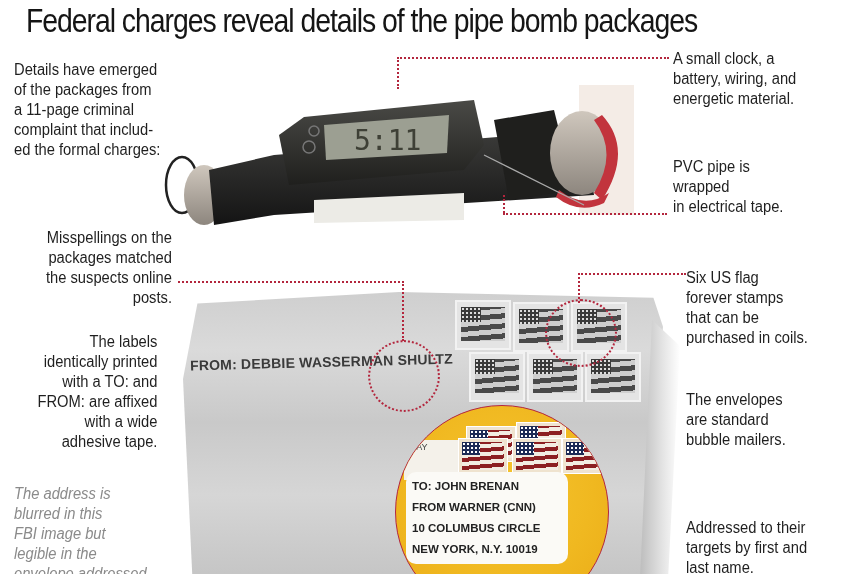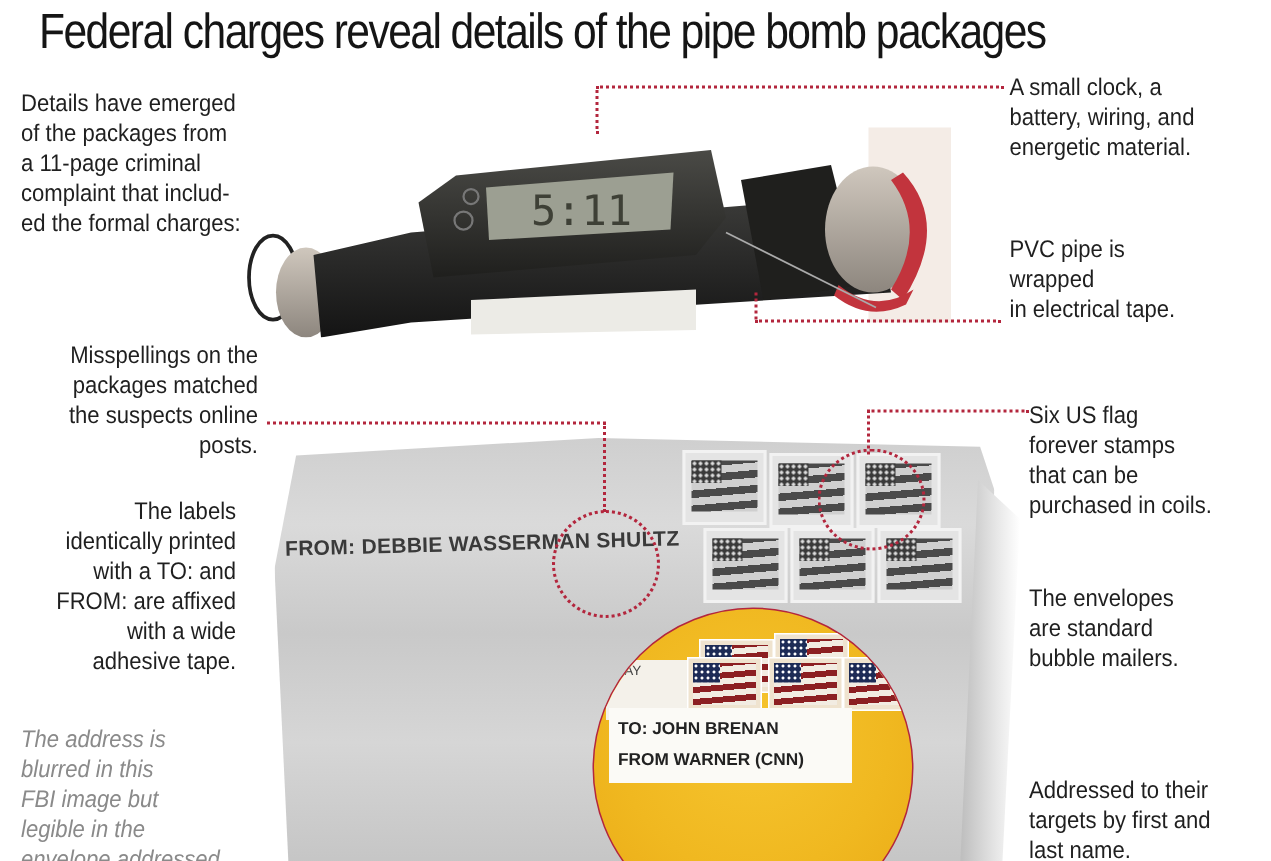--- a/index.html
+++ b/index.html
@@ -20,21 +20,21 @@
   .pkg-side{position:absolute;left:640px;top:320px;width:40px;height:260px;background:linear-gradient(90deg,#bdbdbd,#e6e6e6 60%,#fff);clip-path:polygon(30% 0,100% 10%,70% 100%,0 100%);}
   .from-label{position:absolute;left:190px;top:354px;font-family:"Liberation Sans",sans-serif;font-weight:bold;font-size:14px;color:#3a3a3a;letter-spacing:0.2px;transform:rotate(-1.5deg);white-space:nowrap;}
   .stamps{position:absolute;left:455px;top:300px;}
   .stamp{position:absolute;width:52px;height:46px;background:#e4e4e4;border:2px solid #f2f2f2;overflow:hidden;}
   .stamp .flag{position:absolute;left:4px;top:5px;width:44px;height:34px;background:repeating-linear-gradient(175deg,#4a4a4a 0 5px,#cfcfcf 5px 10px);}
   .stamp .flag::before{content:"";position:absolute;left:0;top:0;width:20px;height:15px;background:#3a3a3a;background-image:radial-gradient(#ddd 1px,transparent 1.3px);background-size:4px 4px;}
   .inset{position:absolute;left:395px;top:405px;width:212px;height:212px;border-radius:50%;overflow:hidden;background:radial-gradient(circle at 50% 40%,#f6c52f 0%,#f0b820 55%,#e9a915 100%);border:1.5px solid #b3263d;}
   .inset .stamp2{position:absolute;width:48px;height:34px;background:#efe3cf;border:1px solid #fff;}
   .inset .stamp2 .flag{position:absolute;left:3px;top:3px;width:42px;height:28px;background:repeating-linear-gradient(175deg,#8c1f22 0 4px,#f2ece2 4px 8px);}
   .inset .stamp2 .flag::before{content:"";position:absolute;left:0;top:0;width:18px;height:13px;background:#1d2b56;background-image:radial-gradient(#fff 0.8px,transparent 1.2px);background-size:4px 4px;}
-  .addr{position:absolute;left:10px;top:66px;width:150px;background:#fbfaf6;padding:4px 6px;font-family:"Liberation Sans",sans-serif;font-weight:bold;font-size:11.5px;line-height:21px;color:#222;white-space:nowrap;}
+  .addr{position:absolute;left:10px;top:66px;width:150px;background:#fbfaf6;padding:4px 6px;font-family:"Liberation Sans",sans-serif;font-weight:bold;font-size:11.5px;line-height:21px;color:#222;white-space:nowrap;border-radius:10px;}
   .way{position:absolute;left:8px;top:34px;width:50px;height:22px;background:#f4f1ea;font-size:9px;font-weight:normal;color:#444;padding:2px 0 16px 4px;}
 </style>
 </head>
 <body>
 
 <div class="title">Federal charges reveal details of the pipe bomb packages</div>
 
 <div class="note left" style="left:14px;top:60px;">
   <div>Details have emerged</div>
   <div>of the packages from</div>
@@ -192,14 +192,16 @@
     </div>
   <div class="stamp2" style="left:116px;top:32px;">
       <div class="flag"></div>
     </div>
   <div class="stamp2" style="left:166px;top:32px;">
       <div class="flag"></div>
     </div>
   <div class="addr">
     <div>TO: JOHN BRENAN</div>
     <div>FROM WARNER (CNN)</div>
+    <div>10 COLUMBUS CIRCLE</div>
+    <div>NEW YORK, N.Y. 10019</div>
   </div>
 </div>
 
 </body></html>

